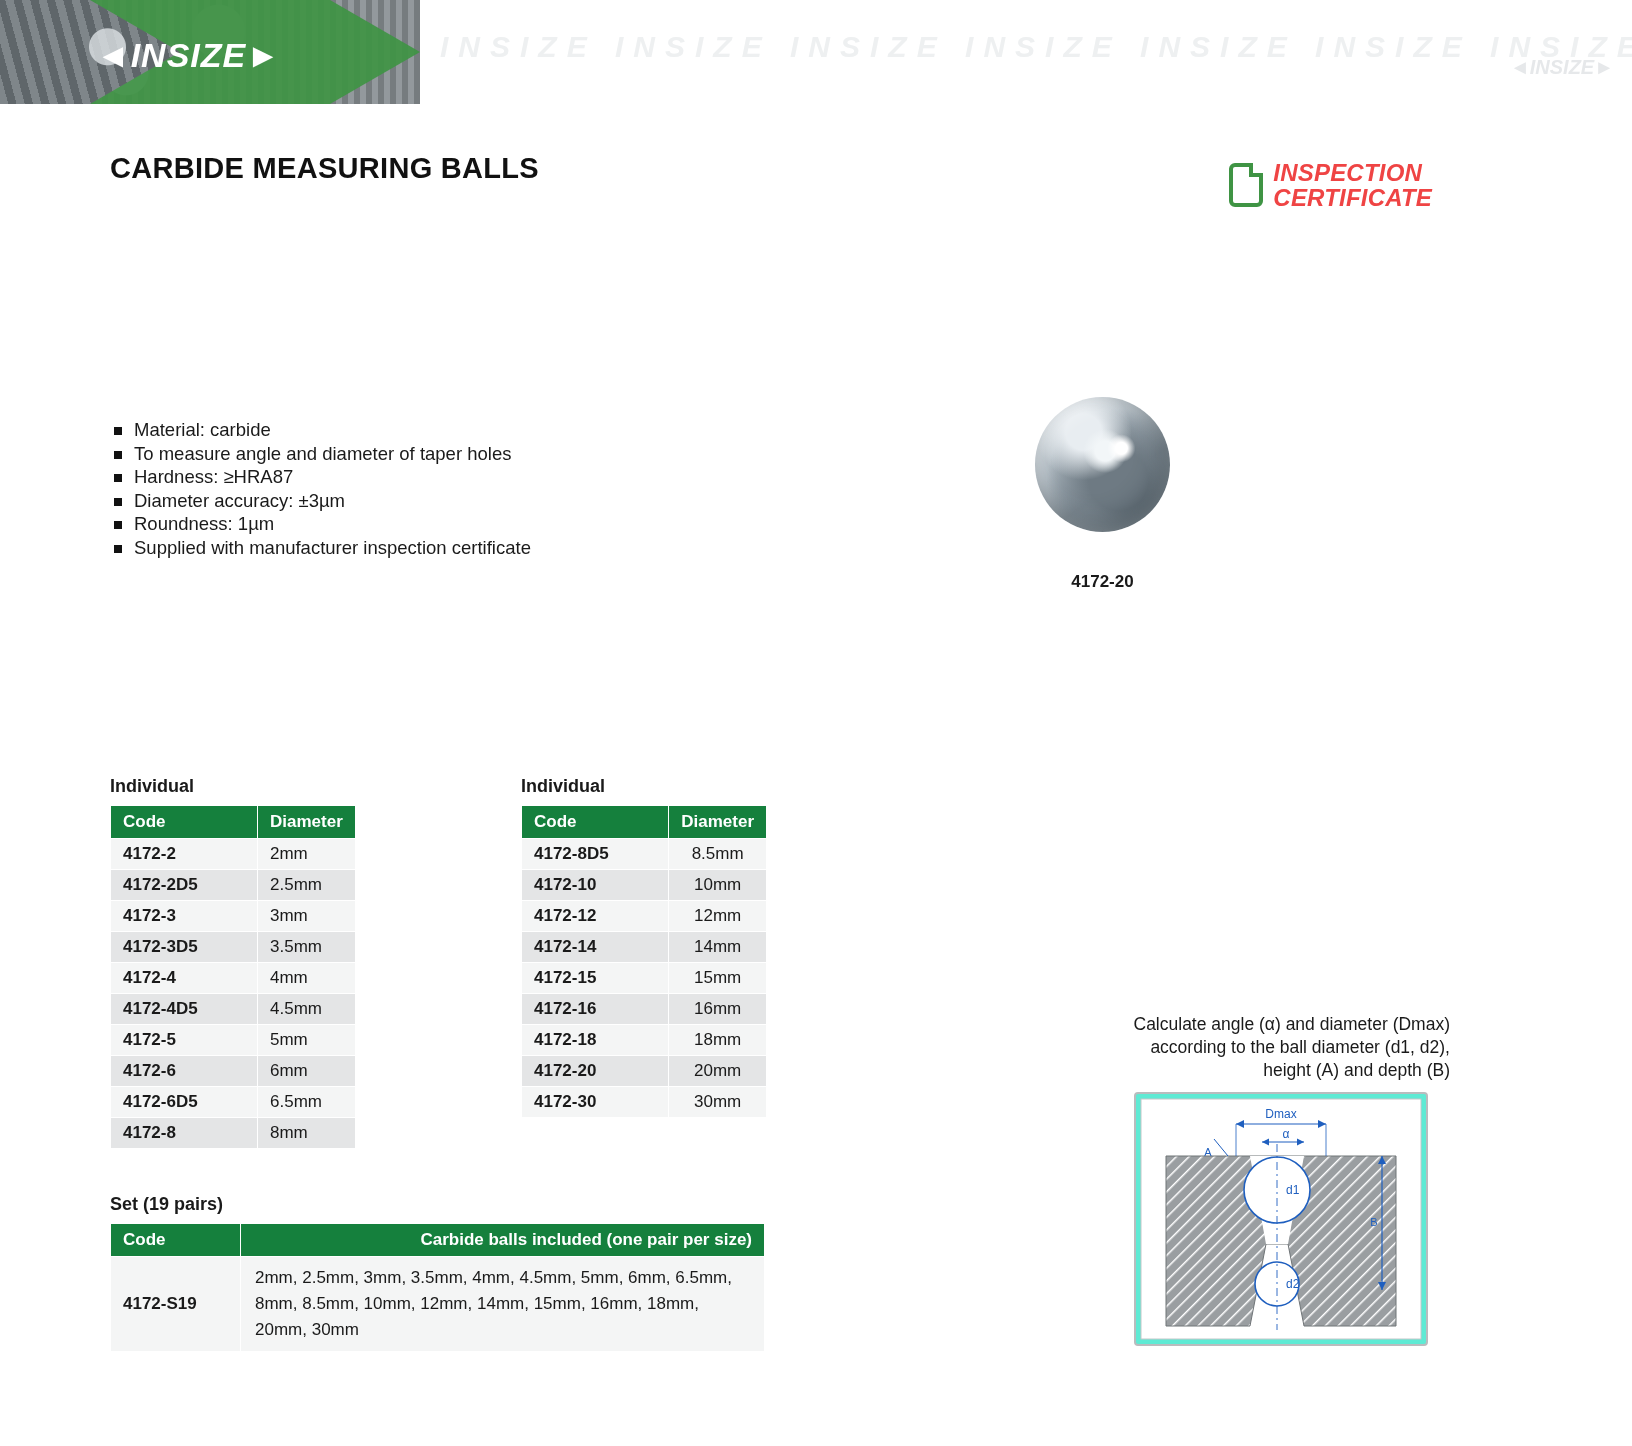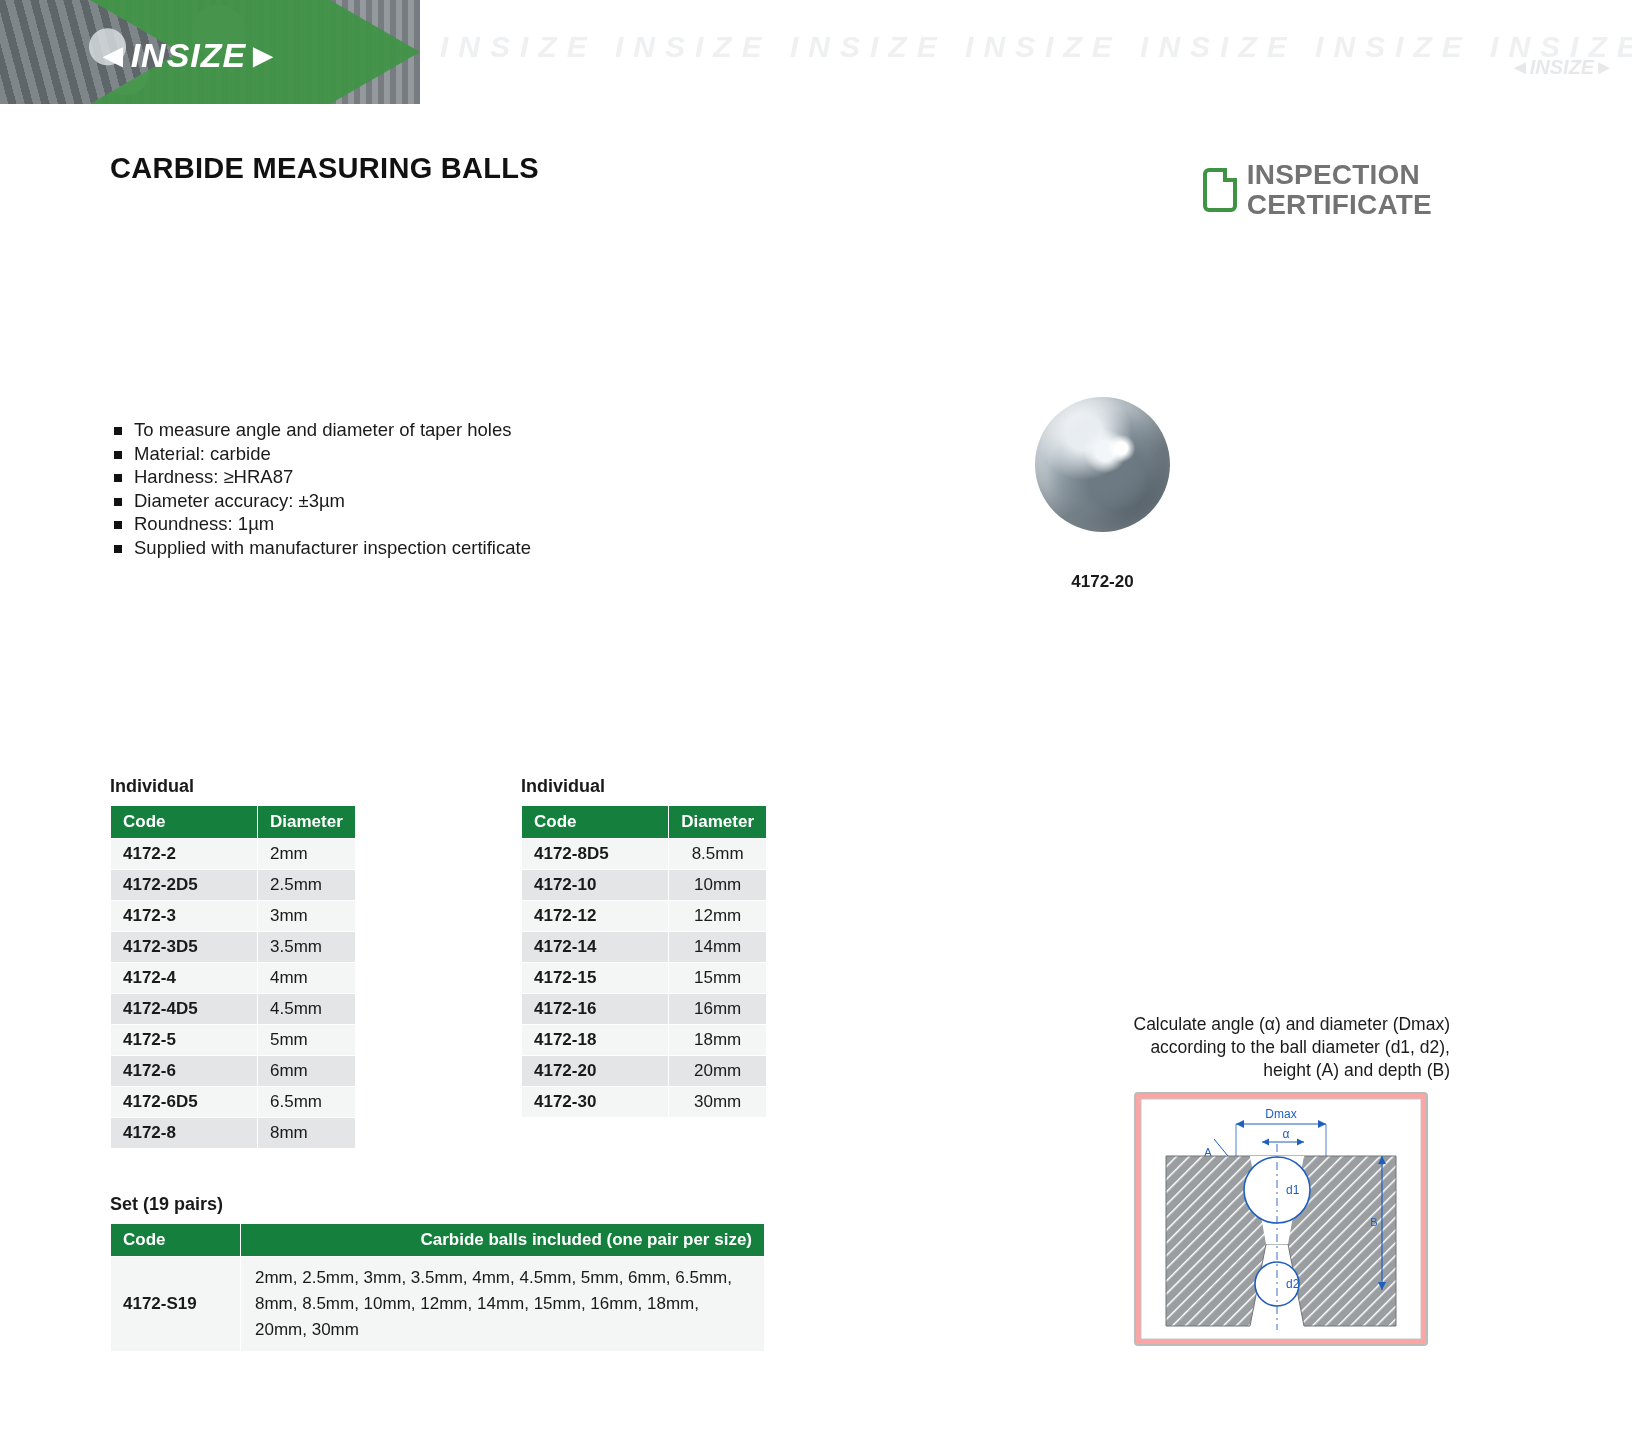--- a/index.html
+++ b/index.html
@@ -130,24 +130,25 @@
     content:"";
     position:absolute;
     right:-4px; top:-4px;
     width:14px;height:14px;
     background:#ffffff;
     border-left:4px solid #3f9444;
     border-bottom:4px solid #3f9444;
     box-sizing:border-box;
   }
   .cert-text {
-    font-weight: bold;
-    color: #737373;
+    font-style: italic;
+    font-weight: bold;
+    color: #ef4444;
     line-height: 1.06;
-    font-size: 28px;
+    font-size: 24px;
     letter-spacing: .2px;
   }
 
   
   .features {
     position: absolute;
     left: 110px;
     top: 418px;
     list-style: none;
     margin: 0;
@@ -252,21 +253,21 @@
     text-align: right;
     font-size: 17.5px;
     line-height: 23px;
   }
   .diagram-box {
     position: absolute;
     left: 1134px;
     top: 1092px;
     width: 290px;
     height: 250px;
-    background: #fca5a5;
+    background: #5eead4;
     border: 2px solid #b9bcbe;
     border-radius: 4px;
   }
 </style>
 </head>
 <body>
 
 <div class="header">
   <div class="header-photo"></div>
   <div class="header-green"></div>
@@ -281,22 +282,22 @@
 
 <div class="cert-badge">
   <div class="cert-icon"></div>
   <div class="cert-text">
     <div>INSPECTION</div>
     <div>CERTIFICATE</div>
   </div>
 </div>
 
 <ul class="features">
+  <li>Material: carbide</li>
   <li>To measure angle and diameter of taper holes</li>
-  <li>Material: carbide</li>
   <li>Hardness: ≥HRA87</li>
   <li>Diameter accuracy: ±3µm</li>
   <li>Roundness: 1µm</li>
   <li>Supplied with manufacturer inspection certificate</li>
 </ul>
 
 <div class="ball"></div>
 <div class="ball-caption">4172-20</div>
 
 <div class="tbl-title" id="ttl-left">Individual</div>

